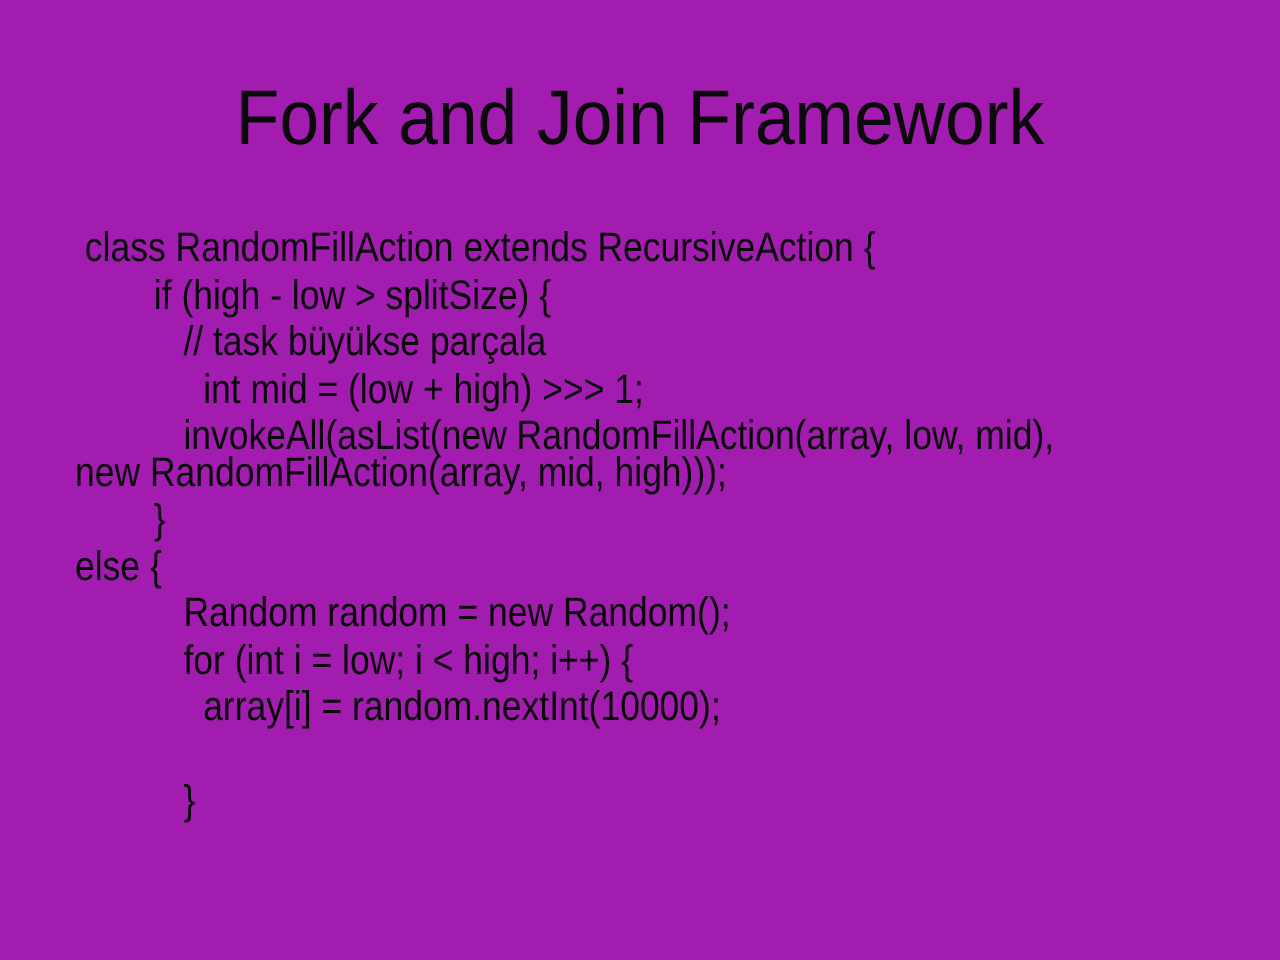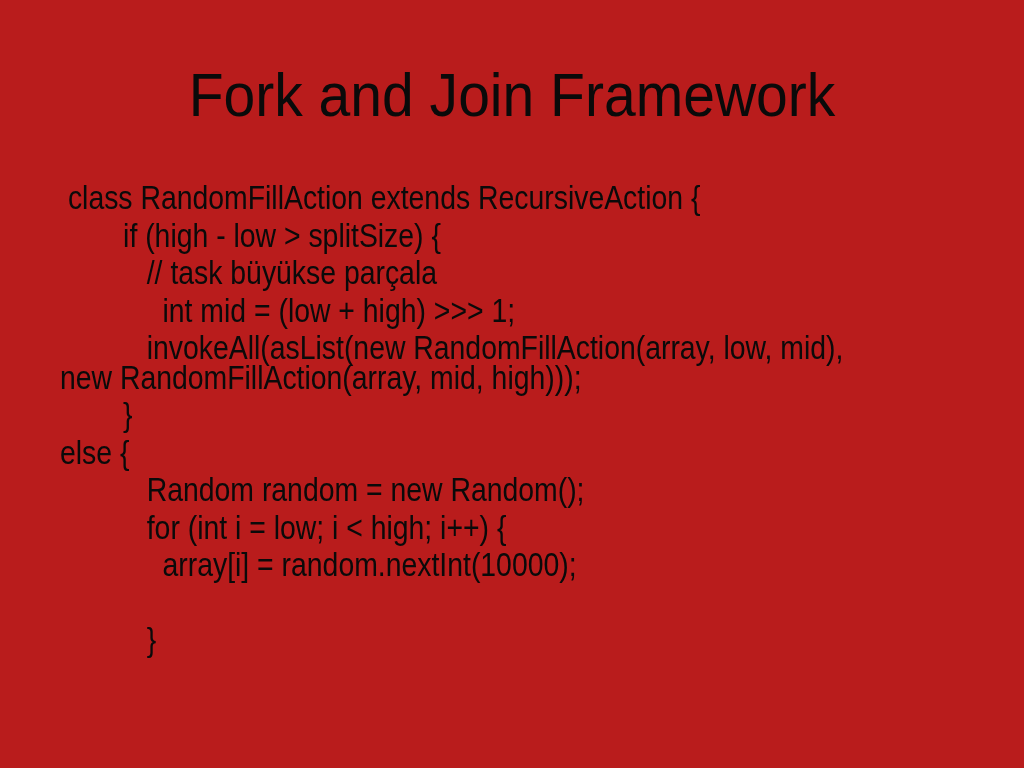--- a/index.html
+++ b/index.html
@@ -4,21 +4,21 @@
 <style>
   html, body {
     margin: 0;
     padding: 0;
     background: #ffffff;
   }
   .slide {
     position: relative;
     width: 1024px;
     height: 768px;
-    background: #b91c1c;
+    background: #a21caf;
     overflow: hidden;
     font-family: "Liberation Sans", sans-serif;
     color: #0a0a0a;
   }
   .slide-title {
     position: absolute;
     top: 64px;
     left: 0;
     width: 1024px;
     text-align: center;

